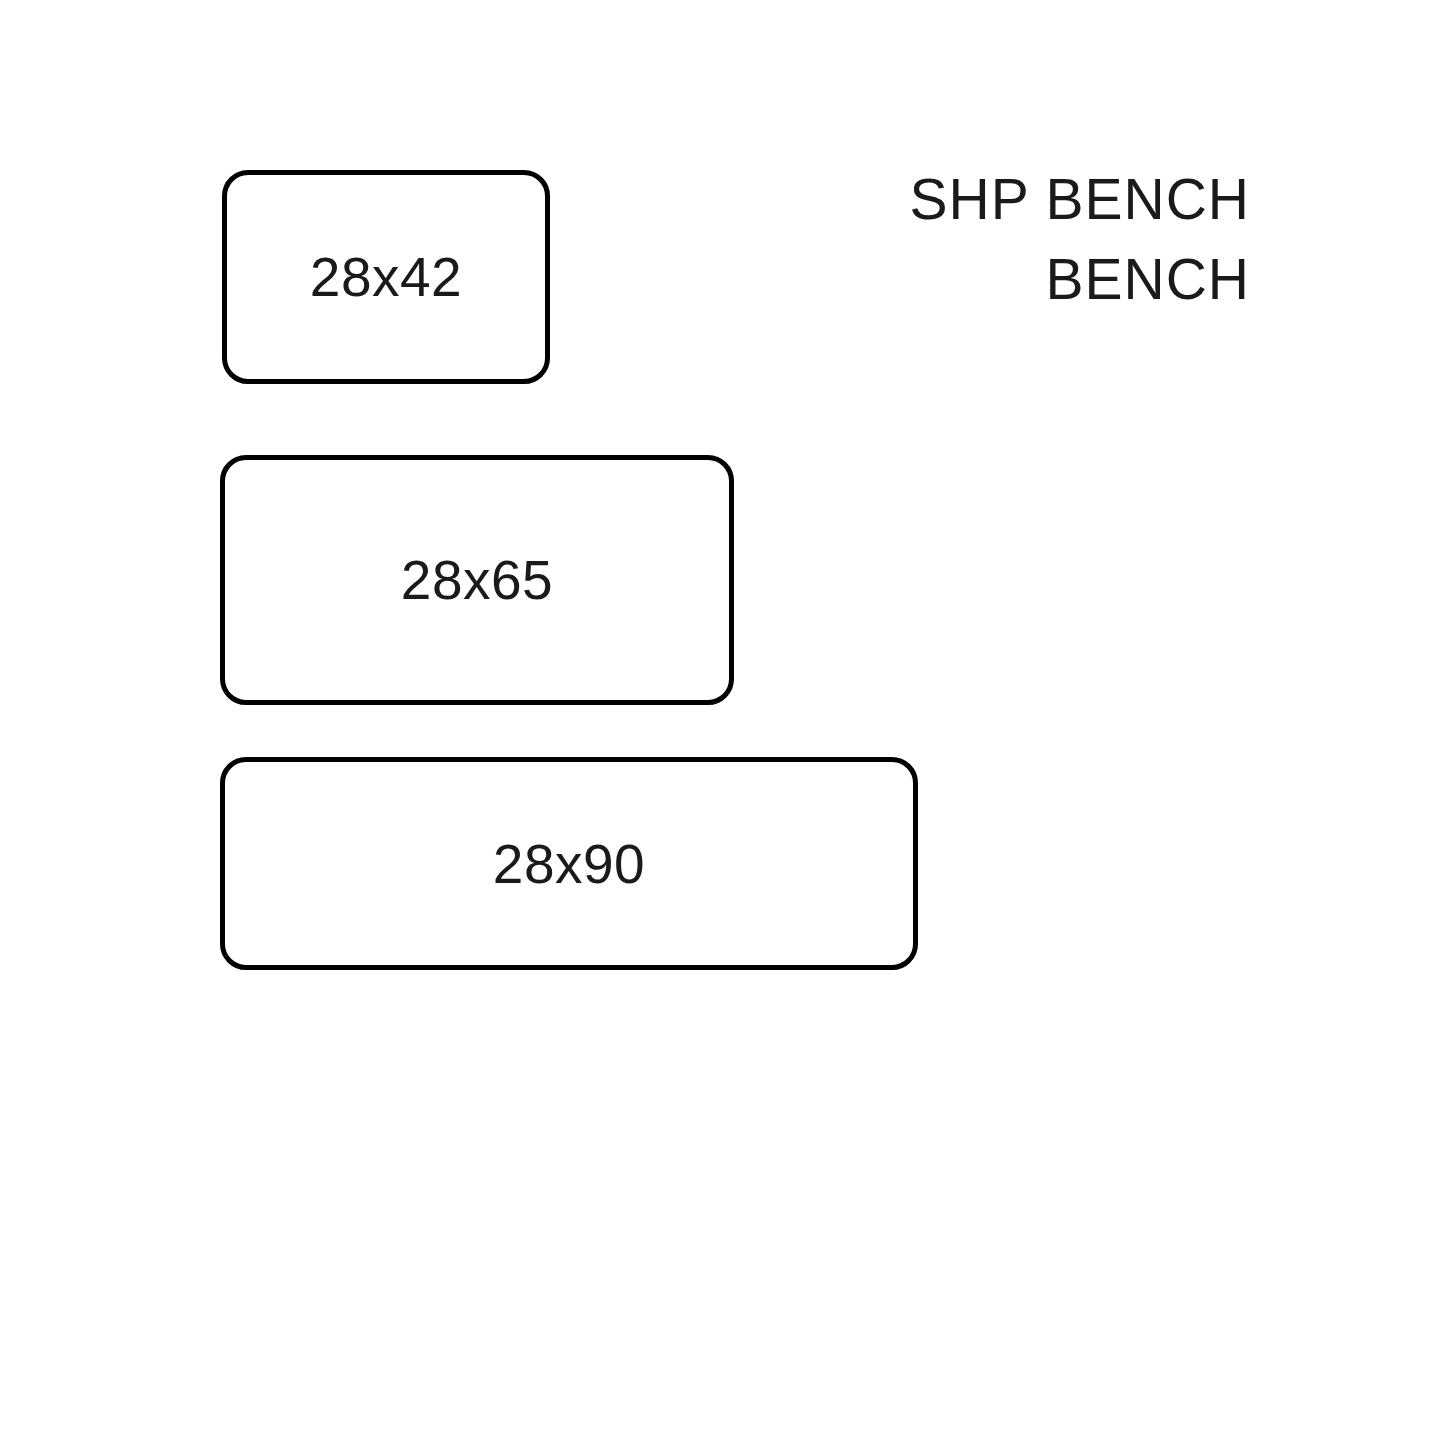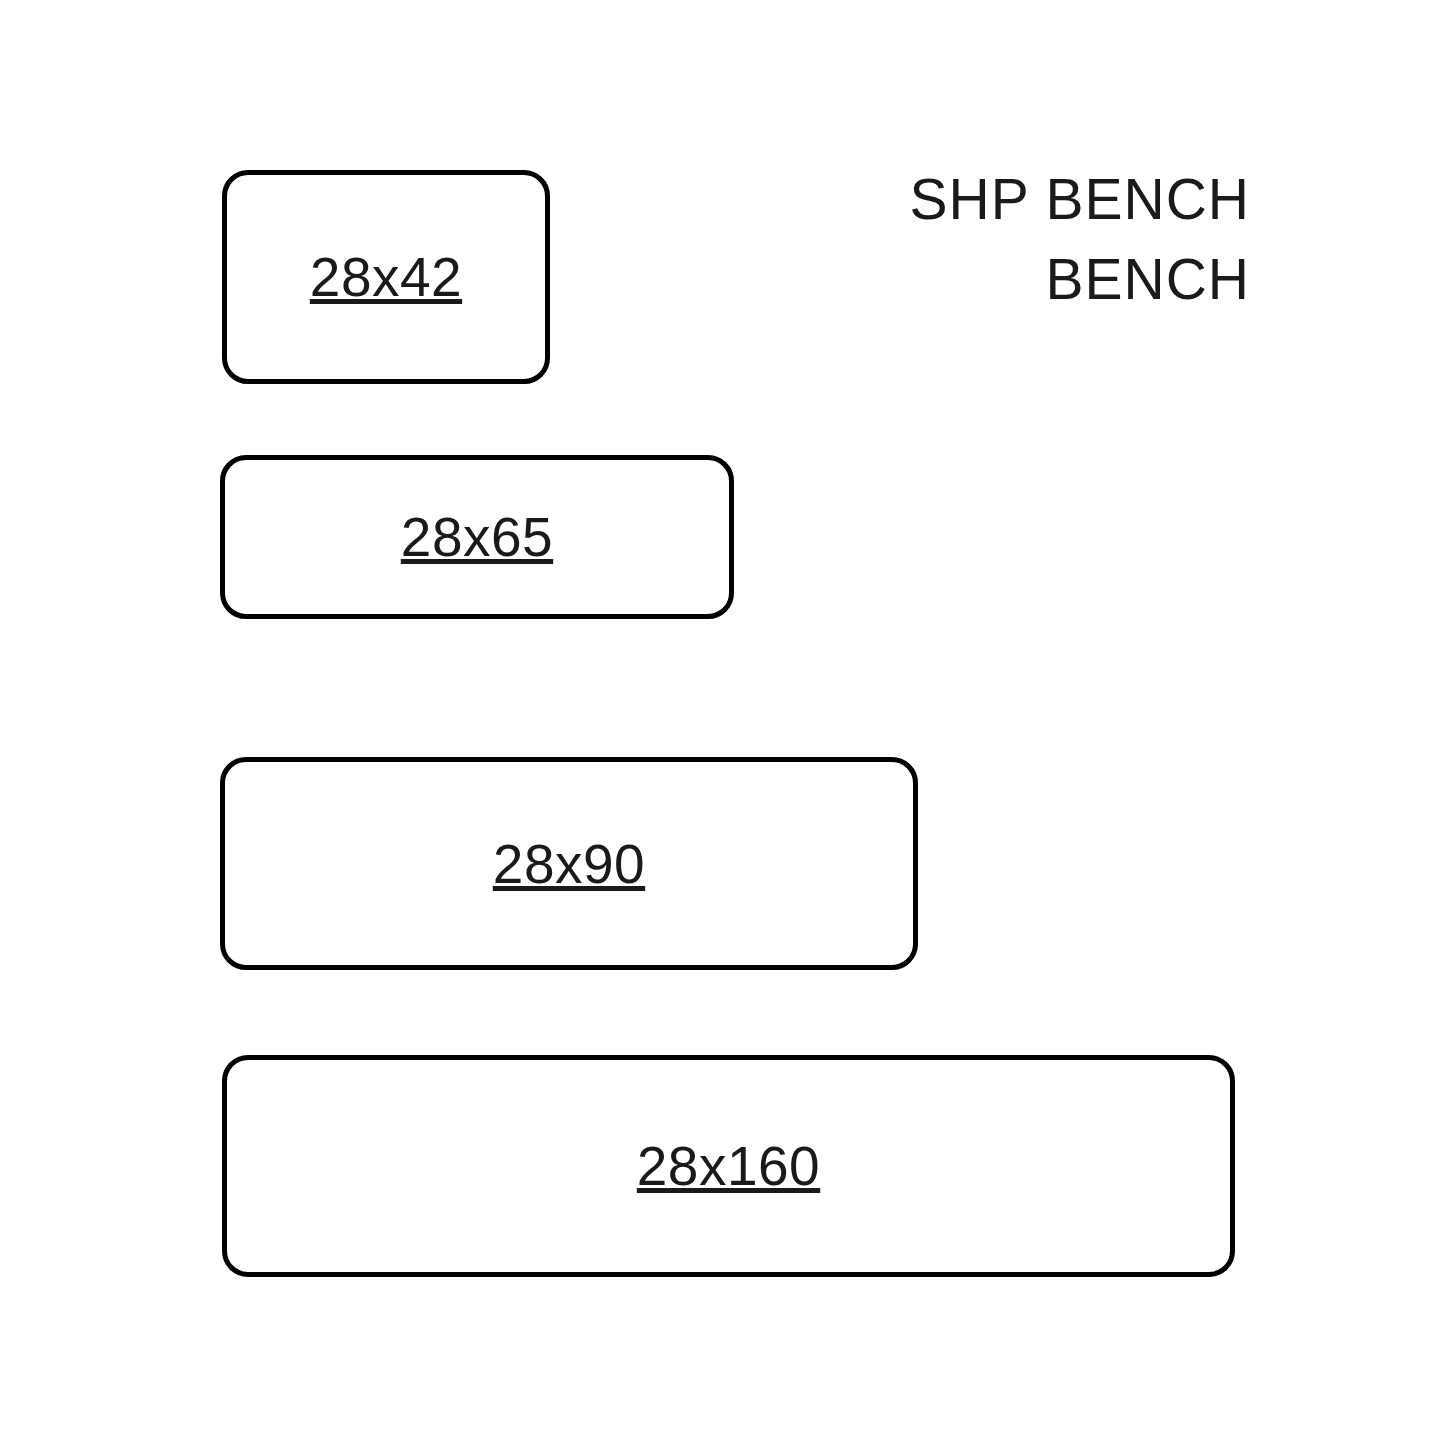--- a/index.html
+++ b/index.html
@@ -33,30 +33,29 @@
     margin-top: 16px;
   }
   .board {
     position: absolute;
     background: var(--background);
     border: 5px solid var(--outline);
     border-radius: 26px;
     display: flex;
     align-items: center;
     justify-content: center;
-    text-decoration: underline;
   }
   .board-label {
     font-size: 55px;
     color: var(--text);
     letter-spacing: 0.5px;
   }
   
   .board-0 { left: 222px; top: 170px;  width: 328px;  height: 214px; }
-  .board-1 { left: 220px; top: 455px;  width: 514px;  height: 164px; }
+  .board-1 { left: 220px; top: 455px;  width: 514px;  height: 250px; }
   .board-2 { left: 220px; top: 757px;  width: 698px;  height: 213px; align-items: center; }
   .board-3 { left: 222px; top: 1055px; width: 1013px; height: 222px; }
 </style>
 </head>
 <body>
 
 <div class="canvas">
 
   <div class="diagram-title">
     <div>SHP BENCH</div>
@@ -68,17 +67,14 @@
   </div>
 
   <div class="board board-1">
     <span class="board-label">28x65</span>
   </div>
 
   <div class="board board-2">
     <span class="board-label">28x90</span>
   </div>
 
-  <div class="board board-3">
-    <span class="board-label">28x160</span>
-  </div>
 
 </div>
 
 </body></html>

